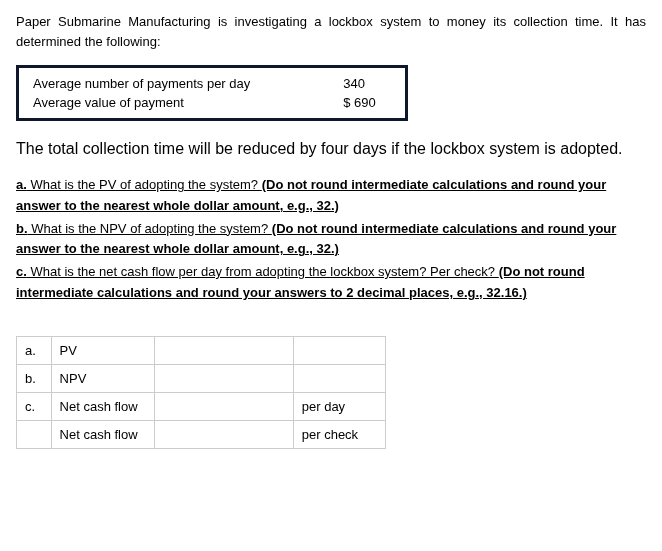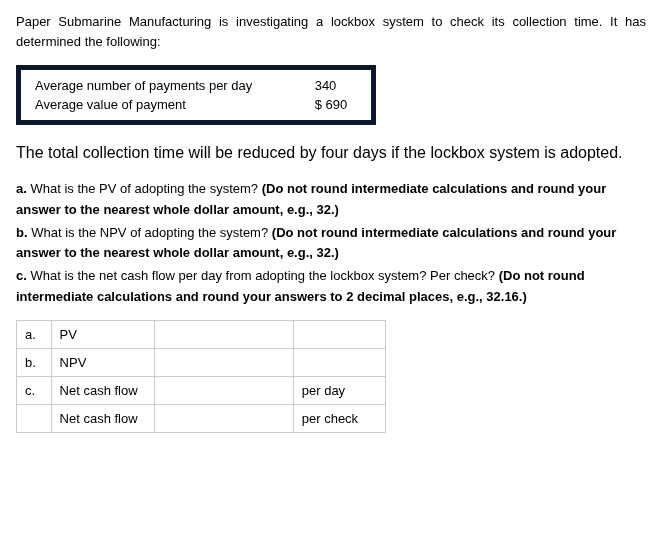--- a/index.html
+++ b/index.html
@@ -19,22 +19,22 @@
     }
 
     .intro-text {
       font-size: 13px;
       line-height: 1.5;
       margin-bottom: 14px;
       text-align: justify;
     }
 
     .data-table {
-      border: 5px solid #0f172a;
-      width: 360px;
+      border: 3px solid #0f172a;
+      width: 392px;
       margin-bottom: 16px;
       padding: 6px 10px;
     }
 
     .data-table table {
       width: 100%;
       border-collapse: collapse;
     }
 
     .data-table table td {
@@ -50,21 +50,22 @@
 
     .collection-note {
       font-size: 16px;
       margin-bottom: 14px;
       line-height: 1.5;
     }
 
     .questions {
       font-size: 13px;
       line-height: 1.6;
-      margin-bottom: 12px;
+      margin-bottom: 32px;
+      text-decoration: underline;
     }
 
     .questions p {
       margin-bottom: 2px;
       padding-left: 0;
     }
 
     .bold-instruction {
       font-weight: bold;
       color: #000;
@@ -113,21 +114,21 @@
     }
 
     .answer-table tr td.empty-label {
       border-top: none;
     }
   </style>
 </head>
 <body>
 
 <p class="intro-text">
-  Paper Submarine Manufacturing is investigating a <span>lockbox</span> system to <span>check</span> its collection time. It has determined the following:
+  Paper Submarine Manufacturing is investigating a <span>lockbox</span> system to <span>money</span> its collection time. It has determined the following:
 </p>
 
 <div class="data-table">
   <table>
     <tbody>
       <tr>
         <td>Average number of payments per day</td>
         <td>340</td>
       </tr>
       <tr>

